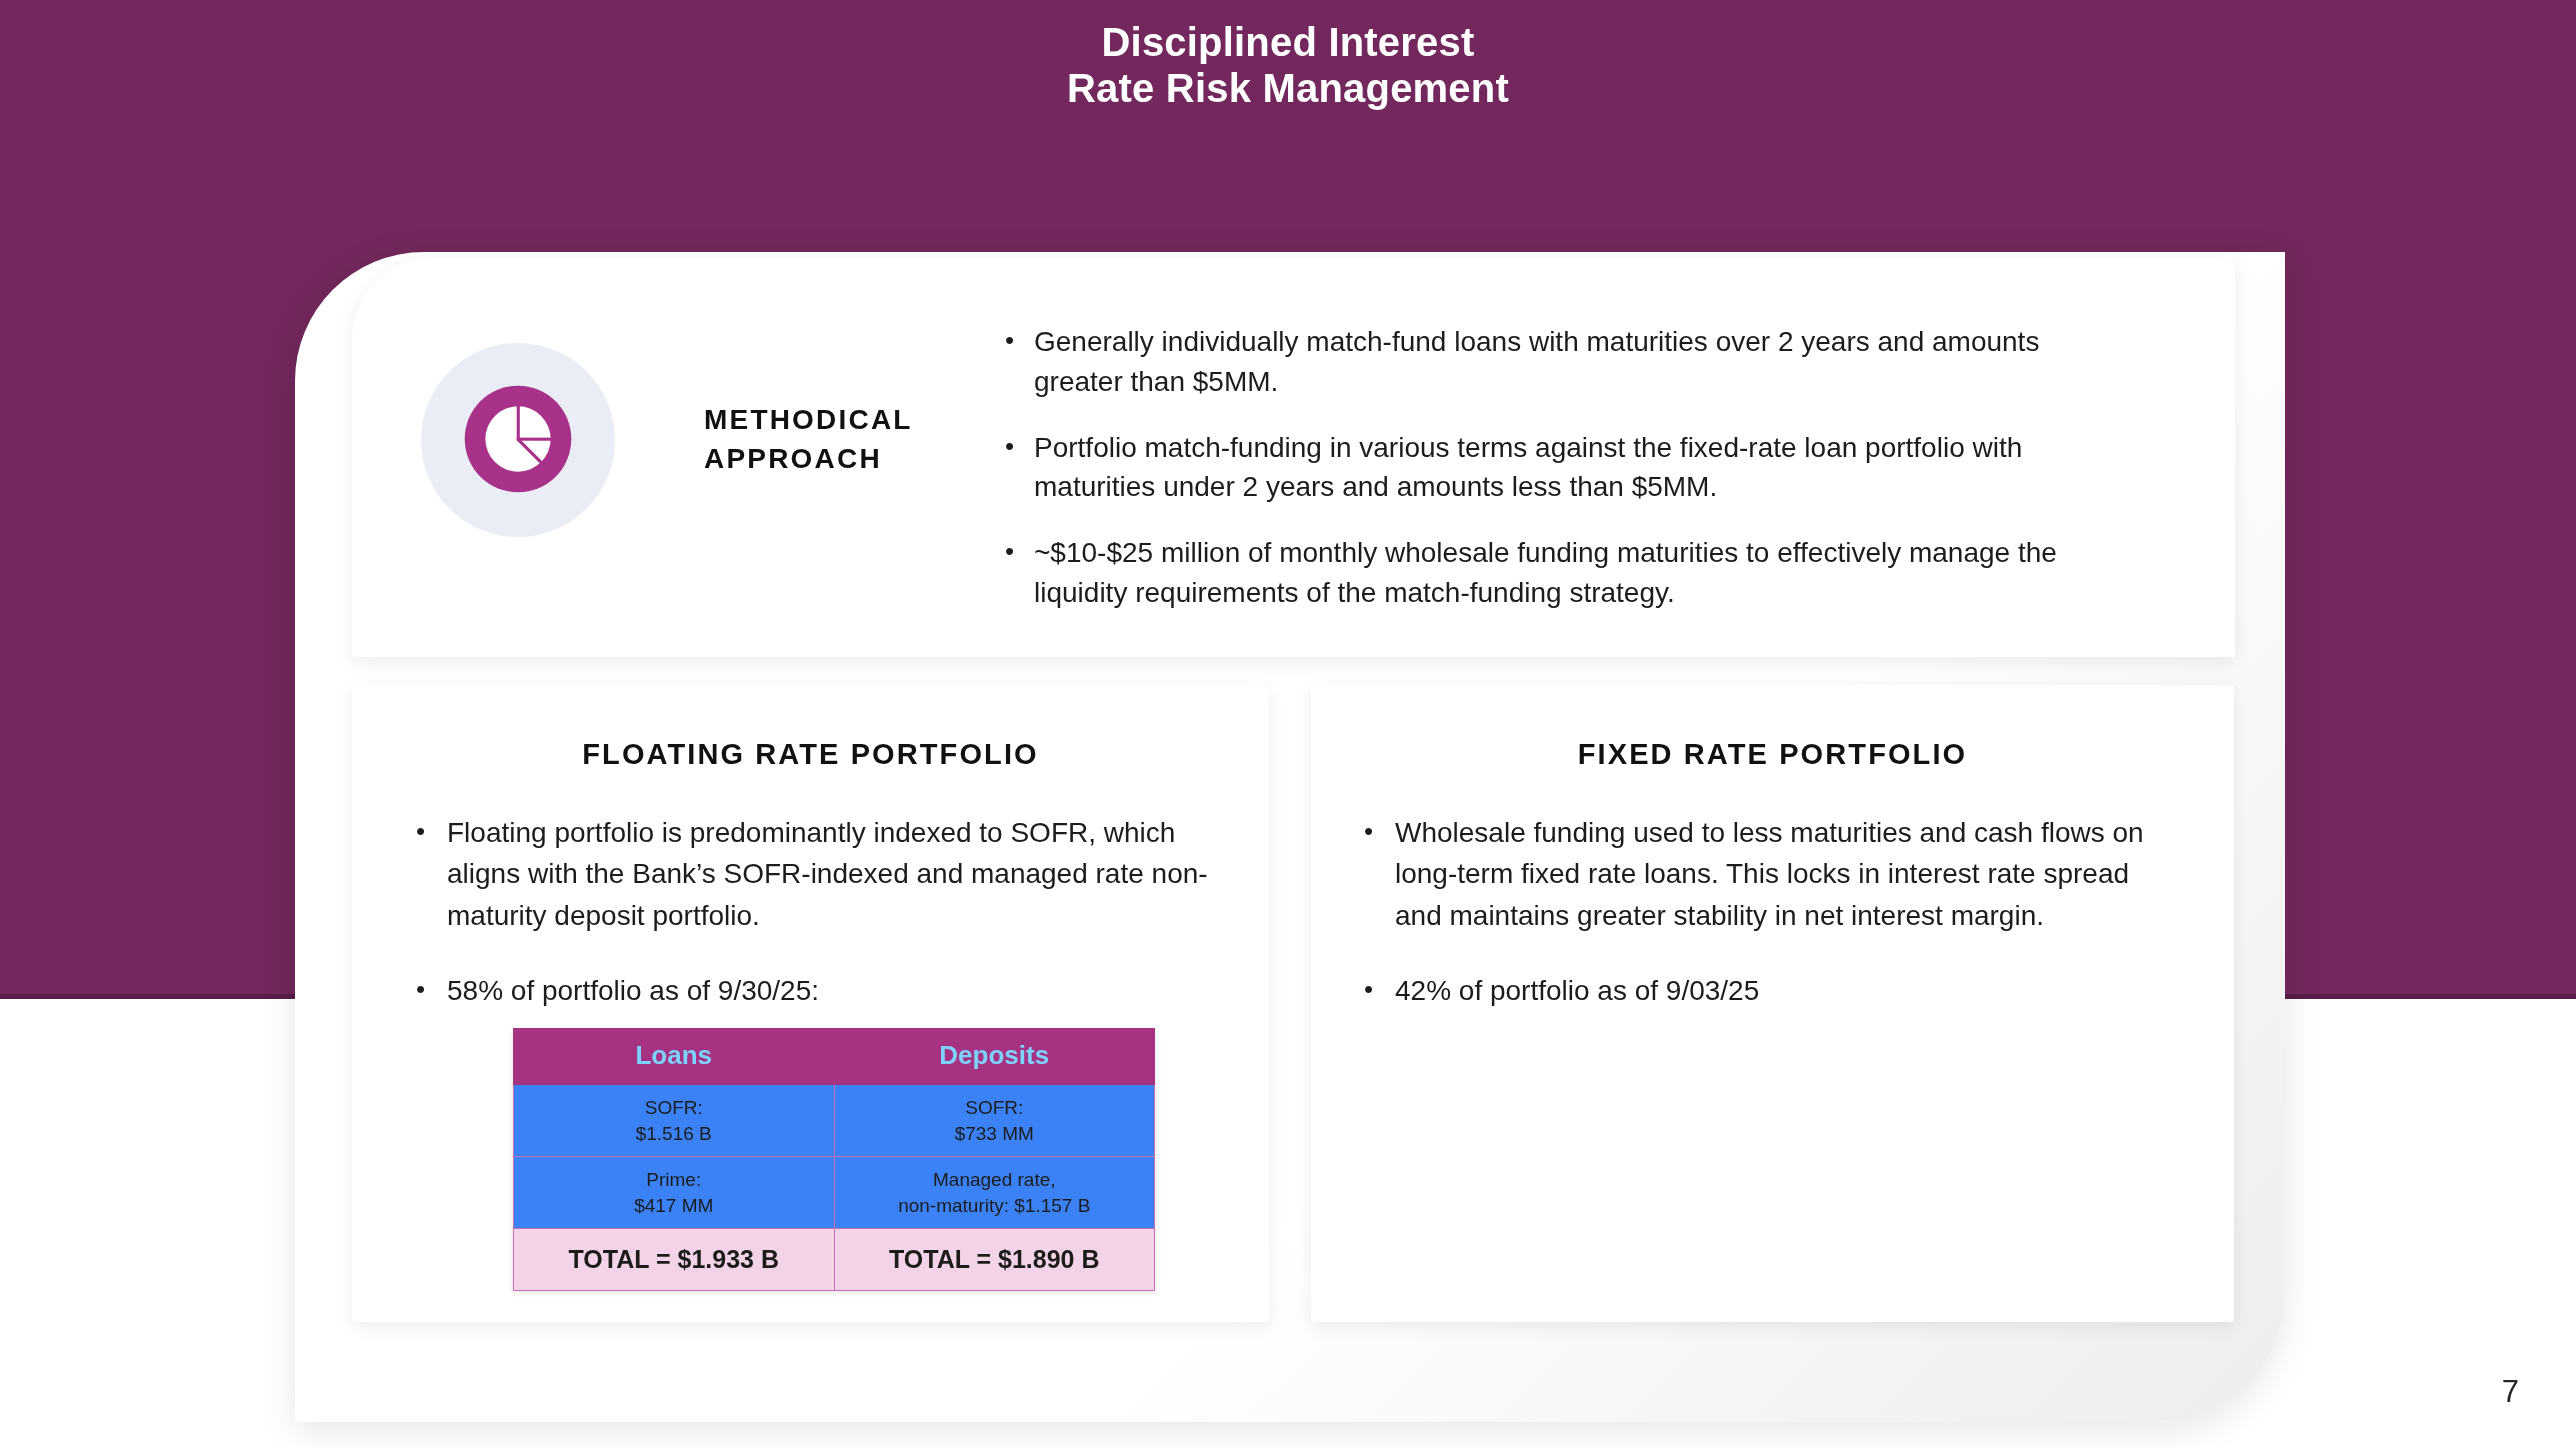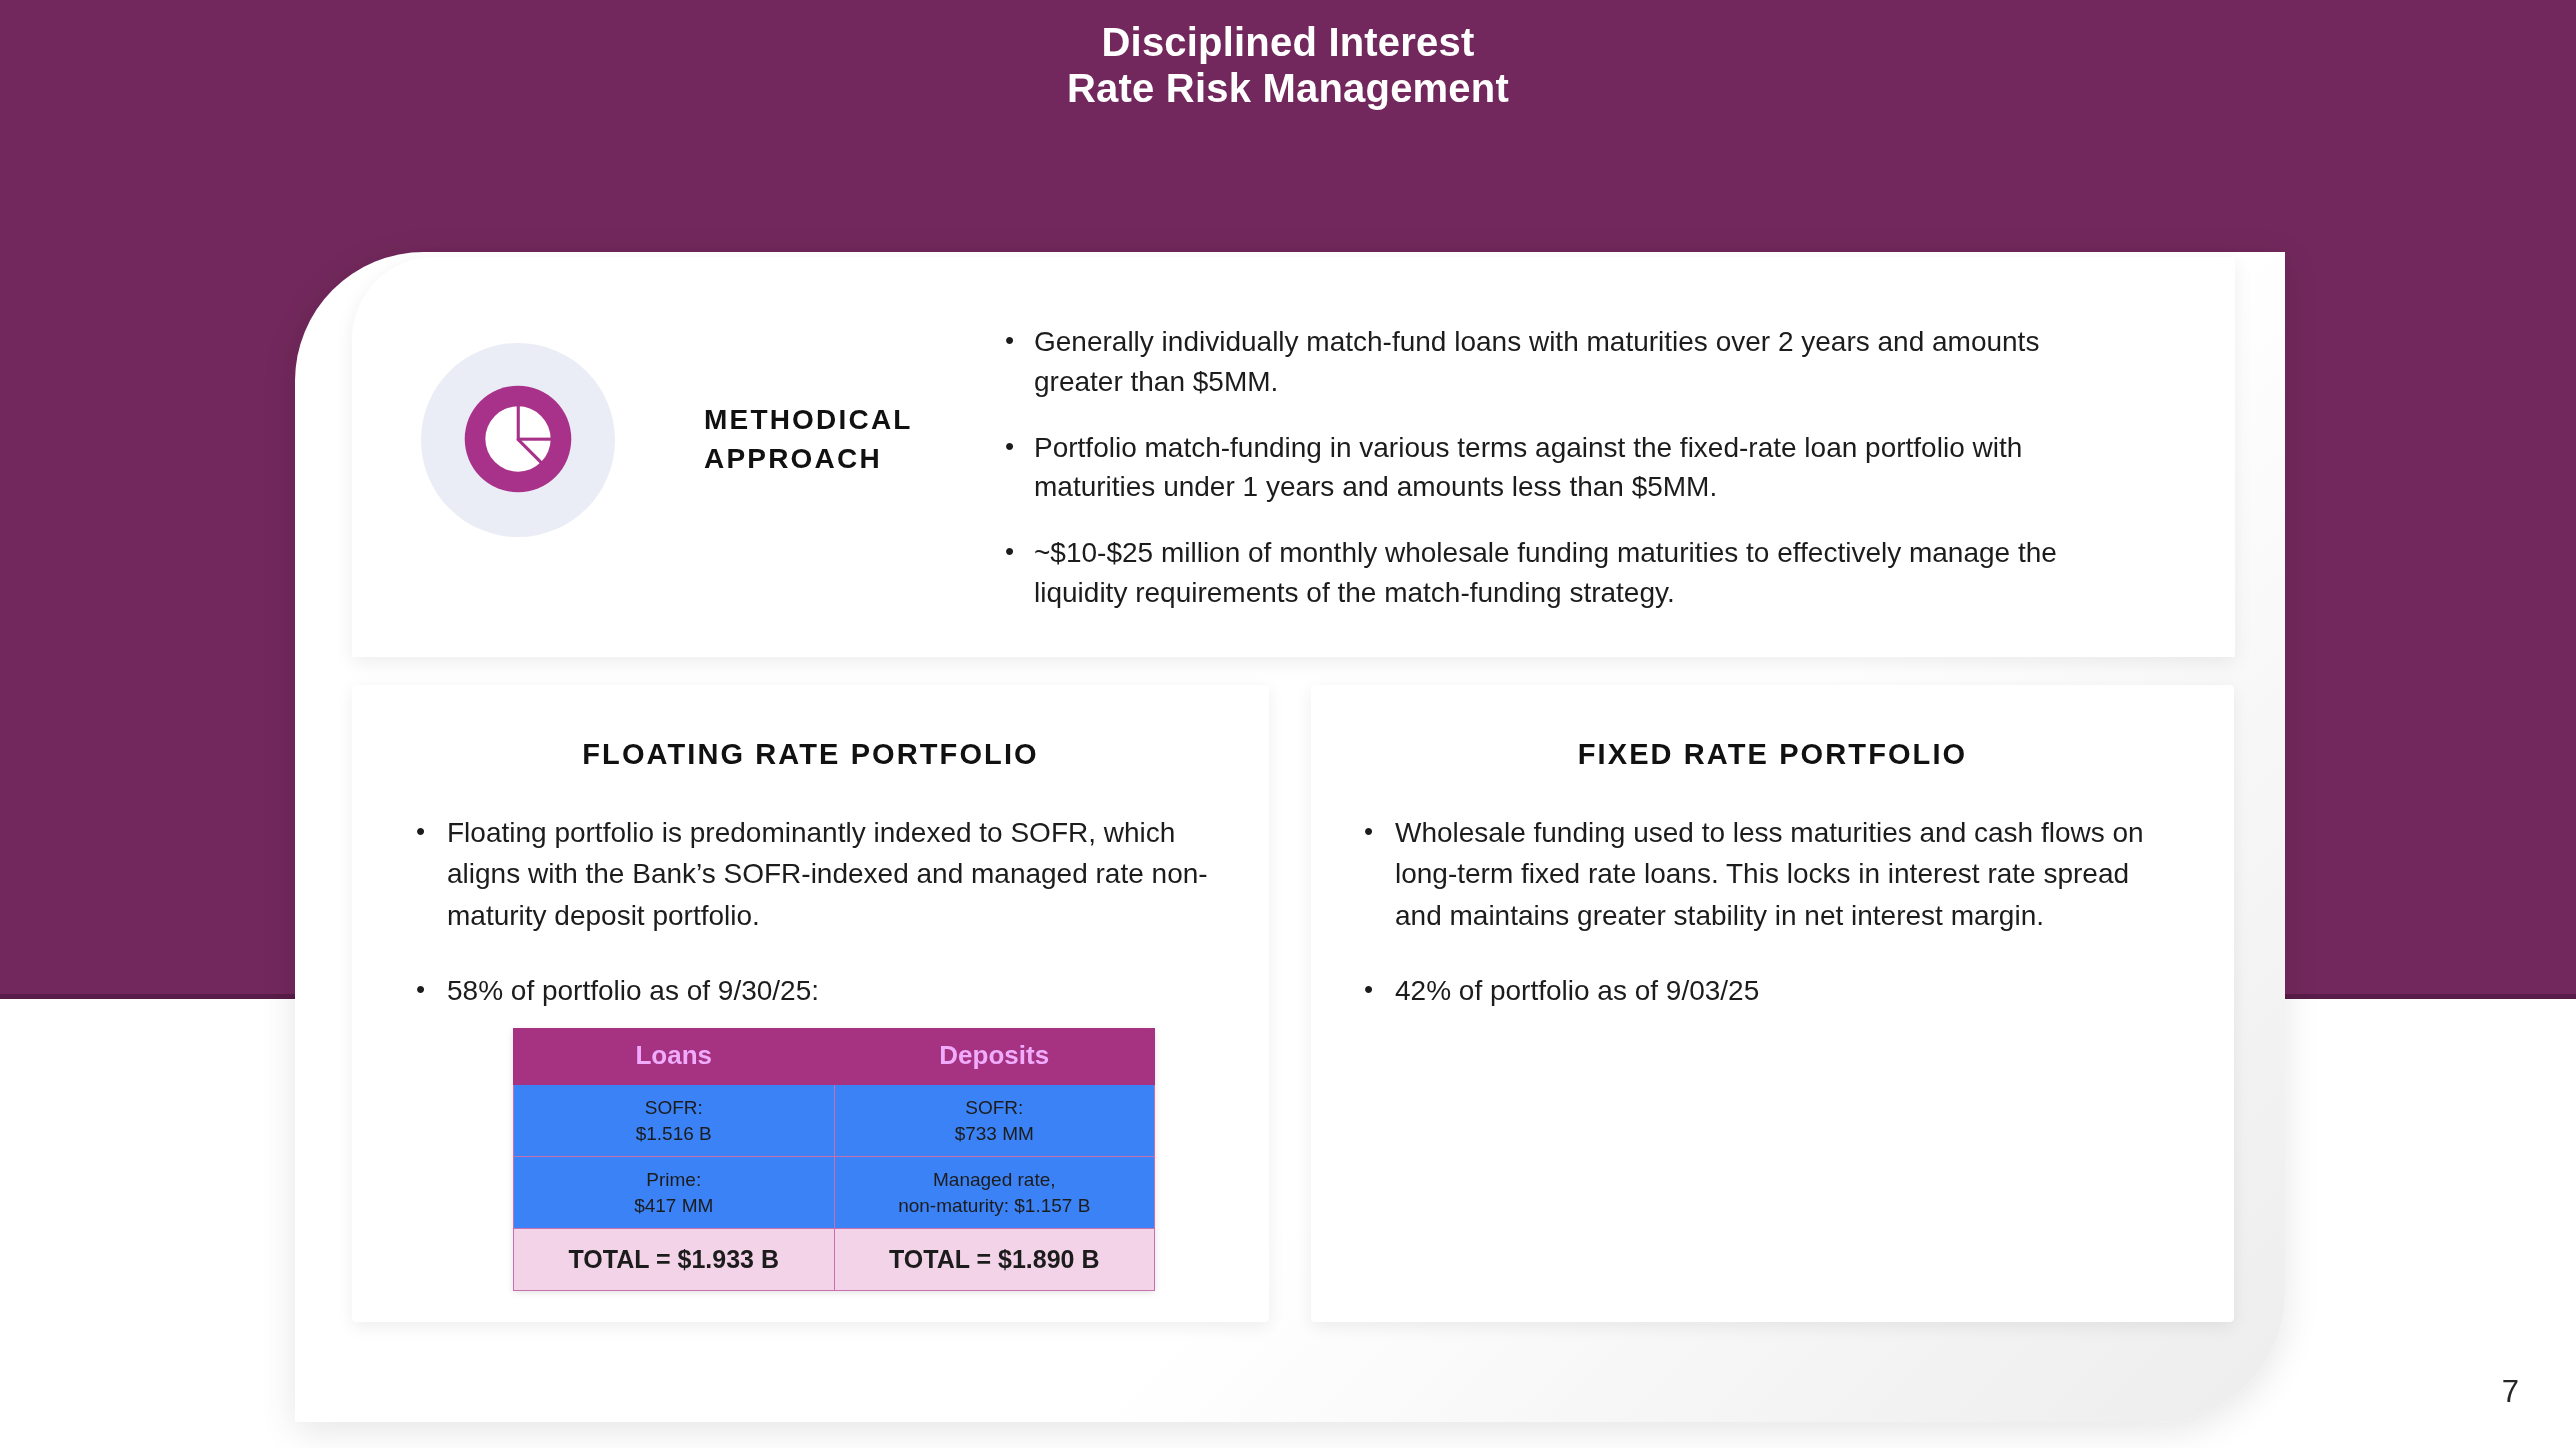--- a/index.html
+++ b/index.html
@@ -182,21 +182,21 @@
   #rate-table {
     position: absolute;
     left: 161px;
     top: 343px;
     width: 642px;
     border-collapse: collapse;
     box-shadow: 0 1.7px 6.9px rgba(0,0,0,0.12);
   }
   #rate-table th {
     background: #A53381;
-    color: #f0abfc;
+    color: #7dd3fc;
     font-size: 26px;
     font-weight: bold;
     padding: 11px 0 13px 0;
     text-align: center;
     border: 0.9px solid #A53381;
   }
   #rate-table td {
     background: #3b82f6;
     color: #1c1c1c;
     font-size: 19px;
@@ -253,21 +253,21 @@
 APPROACH</div>
     </div>
 
     <div id="approach-bullets">
       <div class="b-item">
         <span class="b-dot">•</span>
         <span class="b-txt">Generally individually match-fund loans with maturities over 2 years and amounts greater than $5MM.</span>
       </div>
       <div class="b-item">
         <span class="b-dot">•</span>
-        <span class="b-txt">Portfolio match-funding in various terms against the fixed-rate loan portfolio with maturities under 1 years and amounts less than $5MM.</span>
+        <span class="b-txt">Portfolio match-funding in various terms against the fixed-rate loan portfolio with maturities under 2 years and amounts less than $5MM.</span>
       </div>
       <div class="b-item">
         <span class="b-dot">•</span>
         <span class="b-txt">~$10-$25 million of monthly wholesale funding maturities to effectively manage the liquidity requirements of the match-funding strategy.</span>
       </div>
     </div>
   </div>
 
   <div id="floating-panel" class="portfolio-panel">
     <div class="panel-heading">FLOATING RATE PORTFOLIO</div>

